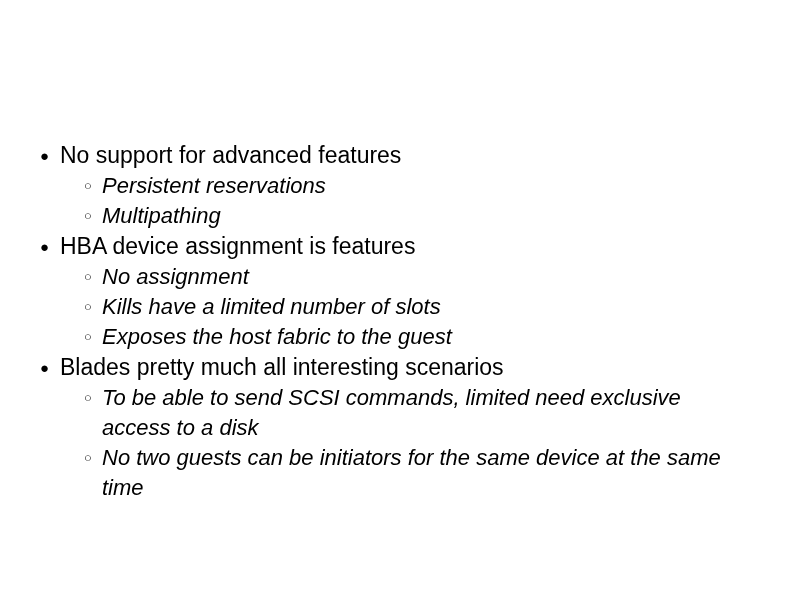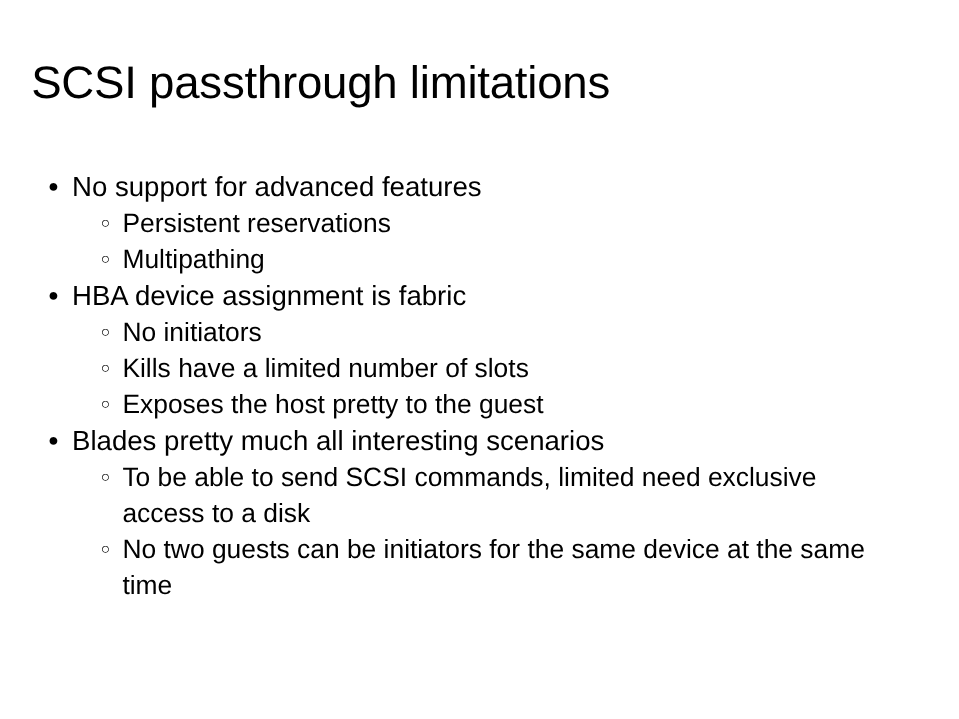--- a/index.html
+++ b/index.html
@@ -84,58 +84,58 @@
   }
 
   .bullet-text {
     flex: 1 1 auto;
     white-space: pre-wrap;
     word-wrap: break-word;
   }
 
   .bullet-item.level-2 .bullet-text {
     max-width: 640px;
+    font-style: italic;
   }
 </style>
 </head>
 <body>
 
 <div class="slide">
 
-  <h1 class="slide-title">SCSI passthrough limitations</h1>
 
   <div class="slide-body">
     <ul class="bullet-list" id="bullet-list">
         <li class="bullet-item level-1">
           <span class="bullet-marker">●</span>
           <span class="bullet-text">No support for advanced features</span>
         </li>
         <li class="bullet-item level-2">
           <span class="bullet-marker">○</span>
           <span class="bullet-text">Persistent reservations</span>
         </li>
         <li class="bullet-item level-2">
           <span class="bullet-marker">○</span>
           <span class="bullet-text">Multipathing</span>
         </li>
         <li class="bullet-item level-1">
           <span class="bullet-marker">●</span>
-          <span class="bullet-text">HBA device assignment is fabric</span>
+          <span class="bullet-text">HBA device assignment is features</span>
         </li>
         <li class="bullet-item level-2">
           <span class="bullet-marker">○</span>
-          <span class="bullet-text">No initiators</span>
+          <span class="bullet-text">No assignment</span>
         </li>
         <li class="bullet-item level-2">
           <span class="bullet-marker">○</span>
           <span class="bullet-text">Kills have a limited number of slots</span>
         </li>
         <li class="bullet-item level-2">
           <span class="bullet-marker">○</span>
-          <span class="bullet-text">Exposes the host pretty to the guest</span>
+          <span class="bullet-text">Exposes the host fabric to the guest</span>
         </li>
         <li class="bullet-item level-1">
           <span class="bullet-marker">●</span>
           <span class="bullet-text">Blades pretty much all interesting scenarios</span>
         </li>
         <li class="bullet-item level-2">
           <span class="bullet-marker">○</span>
           <span class="bullet-text">To be able to send SCSI commands, limited need exclusive access to a disk</span>
         </li>
         <li class="bullet-item level-2">

